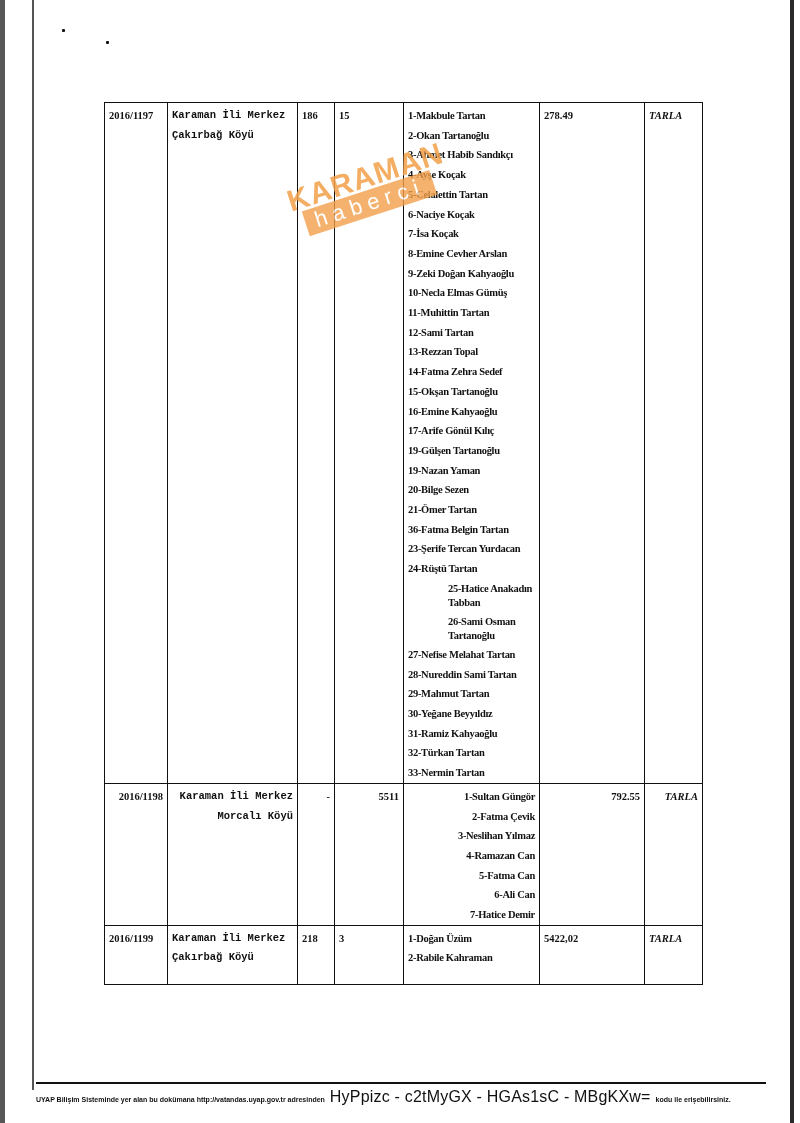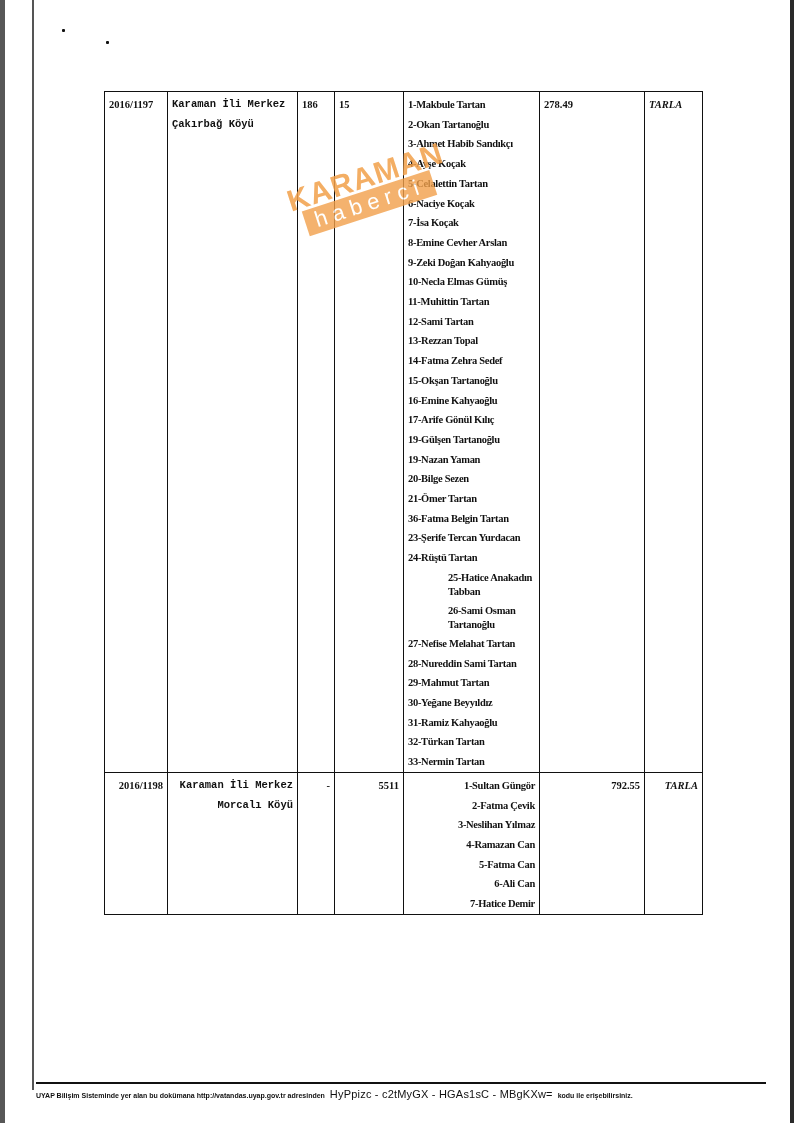--- a/index.html
+++ b/index.html
@@ -7,21 +7,21 @@
     width:800px; height:1123px; position:relative; background:#ffffff;
     font-family:"Liberation Serif", "DejaVu Serif", serif; color:#111;
     overflow:hidden;
   }
   .page-edge-left { position:absolute; left:0; top:0; width:5px; height:1123px; background:#3a3a3a; opacity:.85; }
   .page-edge-left2 { position:absolute; left:32px; top:0; width:2px; height:1090px; background:#555; }
   .page-edge-right { position:absolute; left:790px; top:0; width:4px; height:1123px; background:#2a2a2a; }
   .speck { position:absolute; width:3px; height:3px; background:#111; border-radius:1px; }
 
   table.records {
-    position:absolute; left:104px; top:91px; border-collapse:collapse;
+    position:absolute; left:104px; top:102px; border-collapse:collapse;
     table-layout:fixed; width:592px;
   }
   table.records td {
     border:1.6px solid #111; vertical-align:top; padding:3px 4px 0 4px;
     font-size:10.5px; font-weight:bold; line-height:19.7px;
   }
   td.c-no { width:54px; }
   td.c-loc { width:121px; line-height:14px; padding-top:6px;font-family:Liberation Mono, monospace; }
   td.c-ada { width:28px;font-family:Liberation Serif, serif; }
   td.c-parsel { width:60px;margin-left:8px; }
@@ -37,21 +37,21 @@
     transform-origin:left top; pointer-events:none;
   }
   .wm-top { font-family:"Liberation Sans", sans-serif; font-weight:bold; font-size:30px; color:#f2a04a; opacity:.85; letter-spacing:1px; }
   .wm-bar { display:inline-block; margin-left:10px; margin-top:-4px; background:#f2a04a; opacity:.8; color:#fff; font-family:"Liberation Sans", sans-serif; font-size:22px; letter-spacing:6px; padding:0 10px; }
 
   .footer-rule { position:absolute; left:36px; top:1082px; width:730px; height:2px; background:#111; }
   .footer {
     position:absolute; left:36px; top:1088px; width:740px; white-space:nowrap;
     font-family:"Liberation Sans", sans-serif; font-size:7px; font-weight:bold; color:#111;
   }
-  .footer .code { font-size:11px; font-weight:normal; margin:0 3px; letter-spacing:.2px; }
+  .footer .code { font-size:16px; font-weight:normal; margin:0 3px; letter-spacing:.2px; }
 </style>
 </head>
 <body>
 
 <div class="page-edge-left"></div>
 <div class="page-edge-left2"></div>
 <div class="page-edge-right"></div>
 <div class="speck" style="left:62px;top:29px;"></div>
 <div class="speck" style="left:106px;top:41px;"></div>
 
@@ -110,20 +110,32 @@
           <span class="owner">2-Fatma Çevik</span>
           <span class="owner">3-Neslihan Yılmaz</span>
           <span class="owner">4-Ramazan Can</span>
           <span class="owner">5-Fatma Can</span>
           <span class="owner">6-Ali Can</span>
           <span class="owner">7-Hatice Demir</span>
         </td>
         <td class="c-area">792.55</td>
         <td class="c-type">TARLA</td>
       </tr>
+      <tr style="height: 59px;">
+        <td class="c-no">2016/1199</td>
+        <td class="c-loc">Karaman İli Merkez Çakırbağ Köyü</td>
+        <td class="c-ada">218</td>
+        <td class="c-parsel">3</td>
+        <td class="c-owners">
+          <span class="owner">1-Doğan Üzüm</span>
+          <span class="owner">2-Rabile Kahraman</span>
+        </td>
+        <td class="c-area">5422,02</td>
+        <td class="c-type">TARLA</td>
+      </tr>
     </tbody>
 </table>
 
 <div class="watermark">
   <div class="wm-top">KARAMAN</div>
   <div class="wm-bar">haberci</div>
 </div>
 
 <div class="footer-rule"></div>
 <div class="footer">

